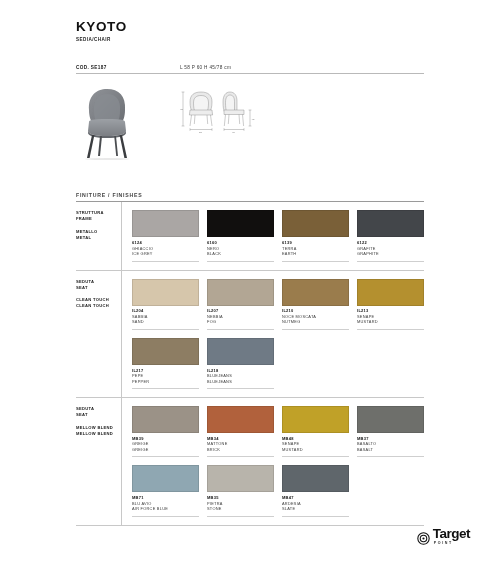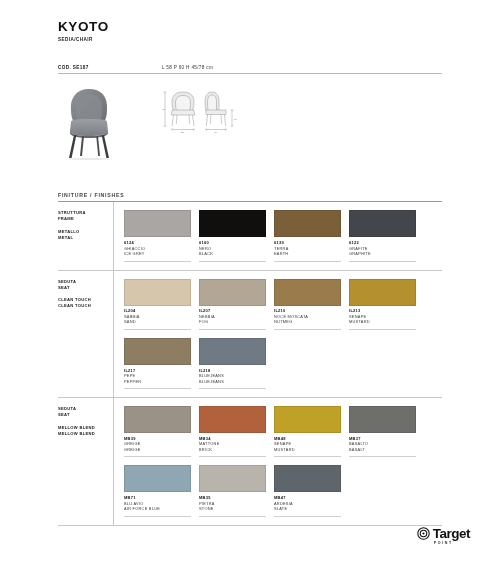--- a/index.html
+++ b/index.html
@@ -4,21 +4,21 @@
 <style>
   * { margin:0; padding:0; box-sizing:border-box; }
   html,body { background:#ffffff; }
   body {
     width:500px; height:563px;
     font-family:"Liberation Sans", sans-serif;
     color:#1c1c1c;
     position:relative;
     overflow:hidden;
   }
-  .page { position:relative; width:500px; height:563px; padding:0 58px; }
+  .page { position:relative; width:500px; height:563px; padding:0 76px; }
 
   
   .title-block { padding-top:20px; }
   .prod-title {
     font-size:13.5px; font-weight:bold; letter-spacing:0.6px; color:#111;
     line-height:1.1;
   }
   .prod-sub {
     font-size:4.6px; font-weight:bold; letter-spacing:0.45px; color:#222;
     margin-top:2.5px;
@@ -67,21 +67,21 @@
     border:0.4px solid rgba(0,0,0,0.10);
   }
   .sw-code { font-size:4.0px; font-weight:bold; letter-spacing:0.28px; margin-top:2.6px; color:#141414; }
   .sw-name { font-size:3.9px; letter-spacing:0.26px; color:#3c3c3c; line-height:1.42; margin-top:0.6px; }
   .sw-name2 { font-size:3.9px; letter-spacing:0.26px; color:#3c3c3c; line-height:1.42; }
   .sw-underline { border-top:0.6px solid #cfcfcf; margin-top:4px; }
 
   
   .logo-wrap {
     position:absolute; right:30px; bottom:18px;
-    display:flex; align-items:flex-start; gap:3px;
+    display:flex; align-items:flex-end; gap:3px;
   }
   .logo-mark { width:13px; height:13px; display:block; }
   .logo-text-wrap { display:flex; flex-direction:column; align-items:flex-start; }
   .logo-word { font-size:13.5px; font-weight:bold; letter-spacing:-0.5px; color:#111; line-height:1; }
   .logo-point { font-size:3.6px; font-weight:bold; letter-spacing:1.6px; color:#333; margin-top:0.5px; margin-left:1px; }
 </style>
 </head>
 <body>
 
 <div class="page">

